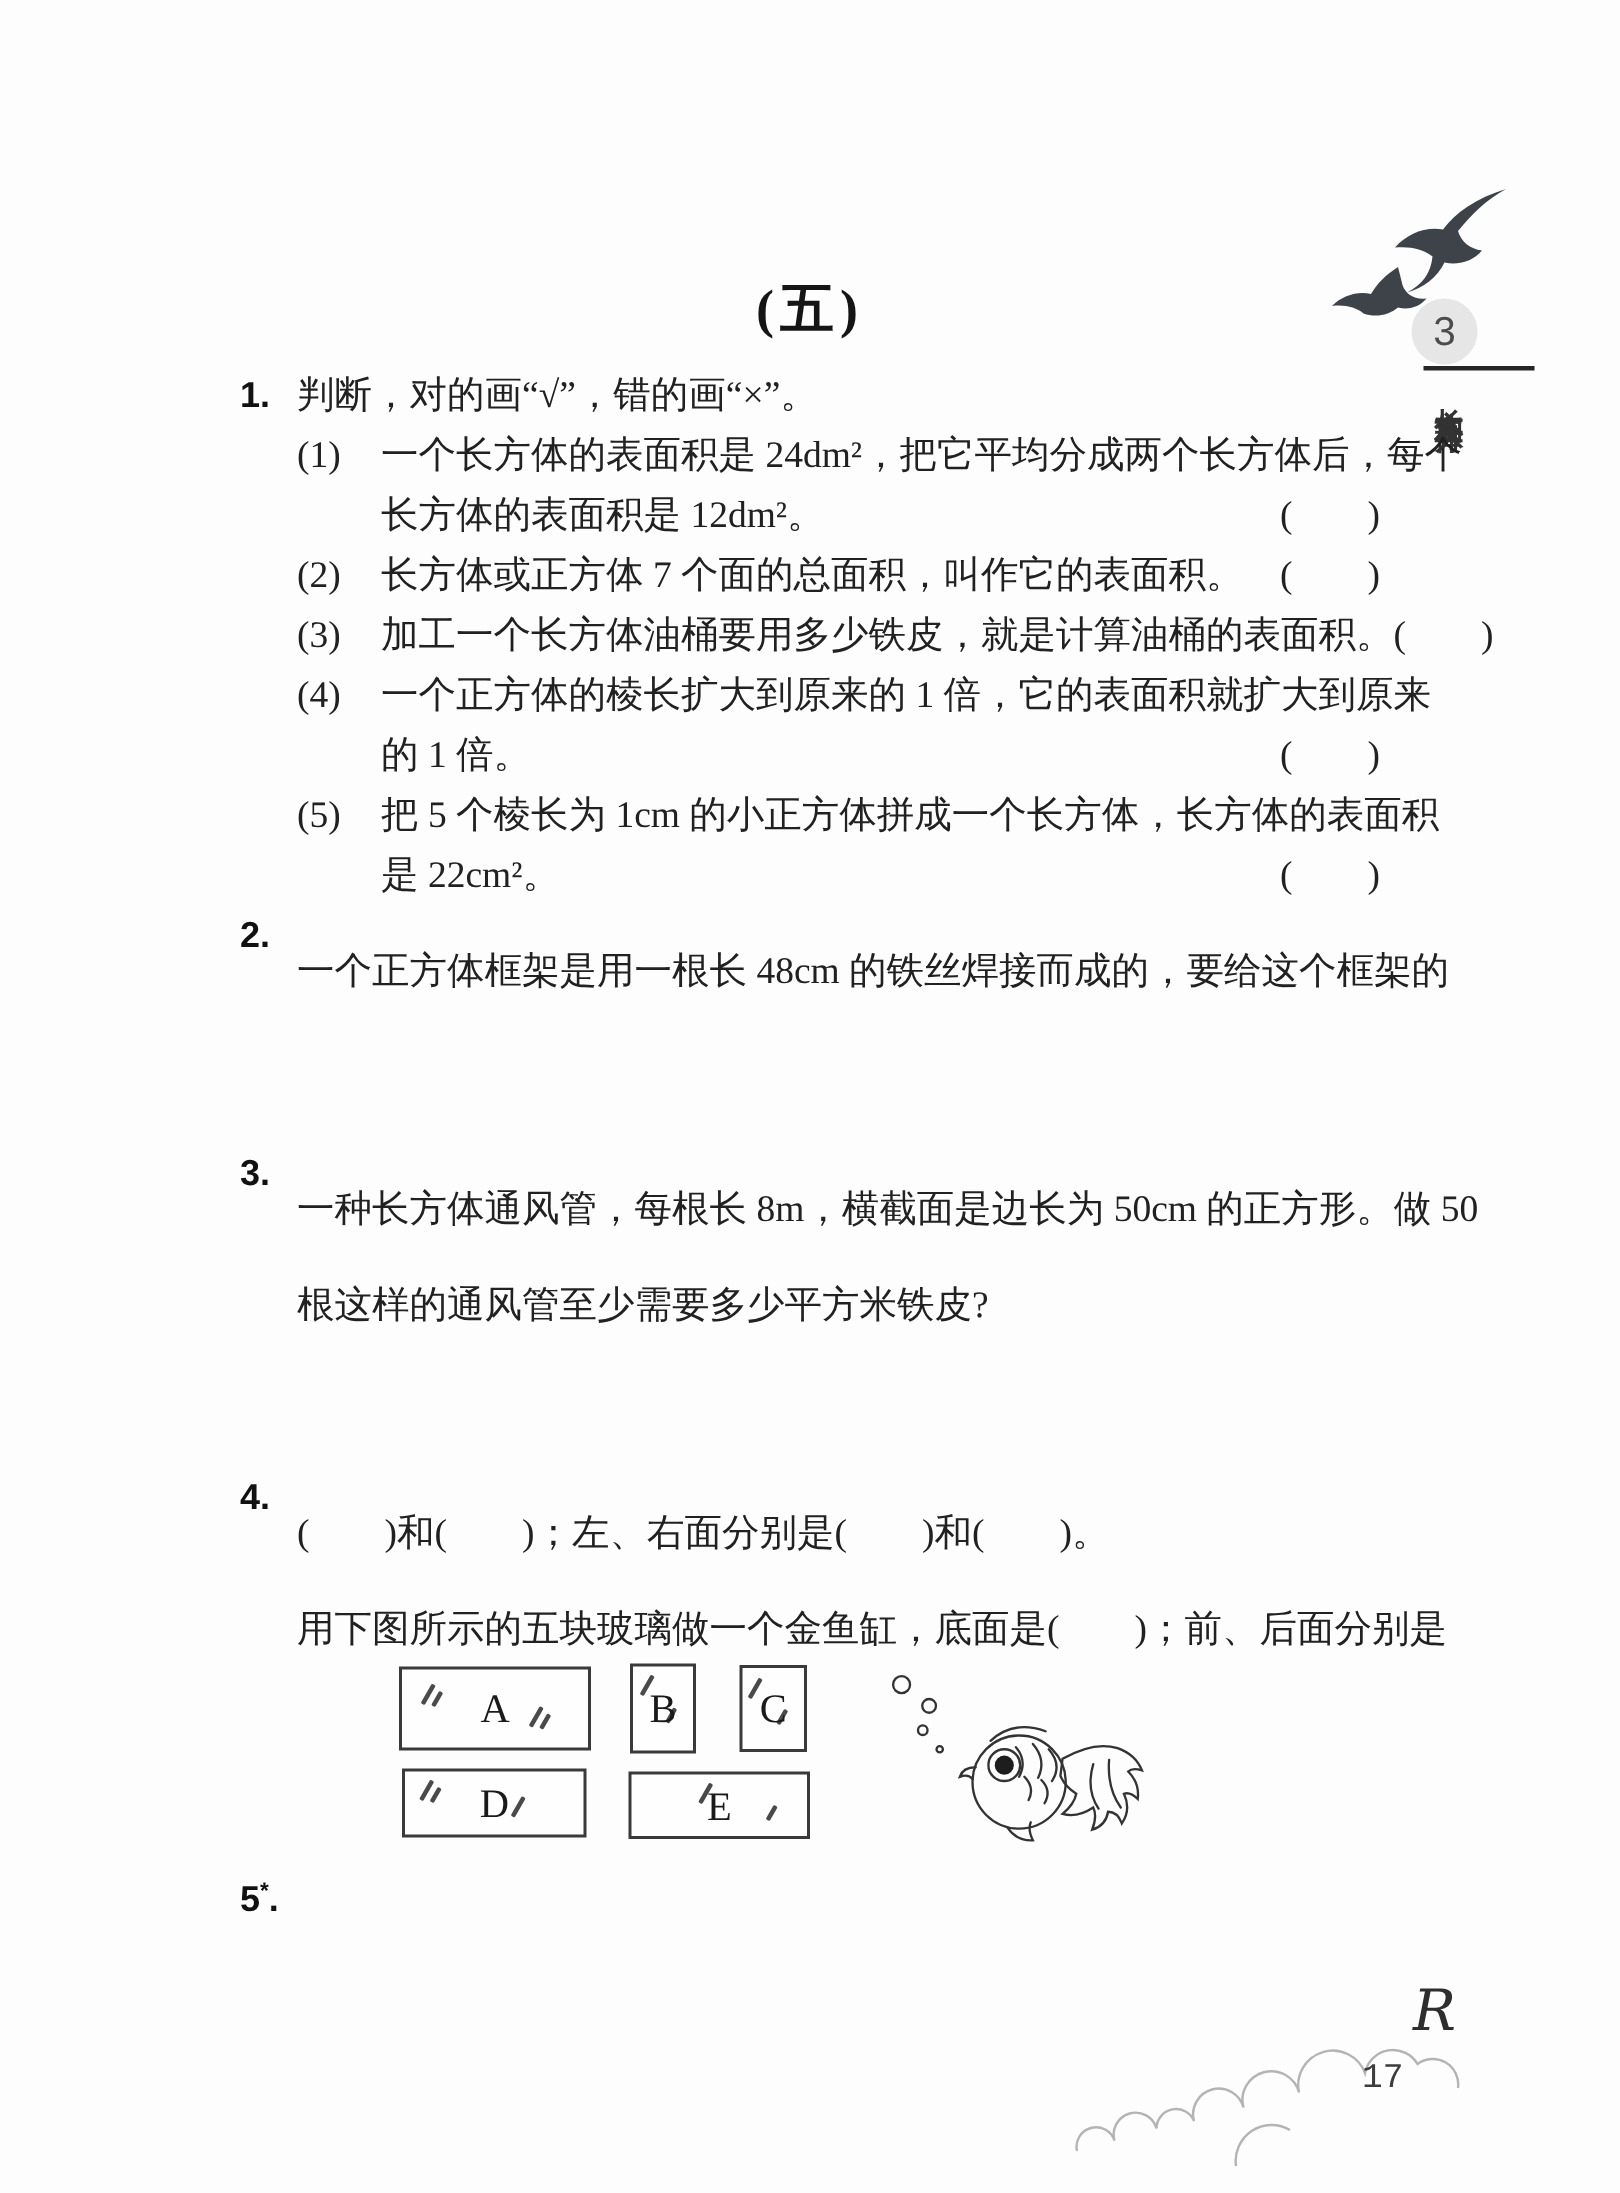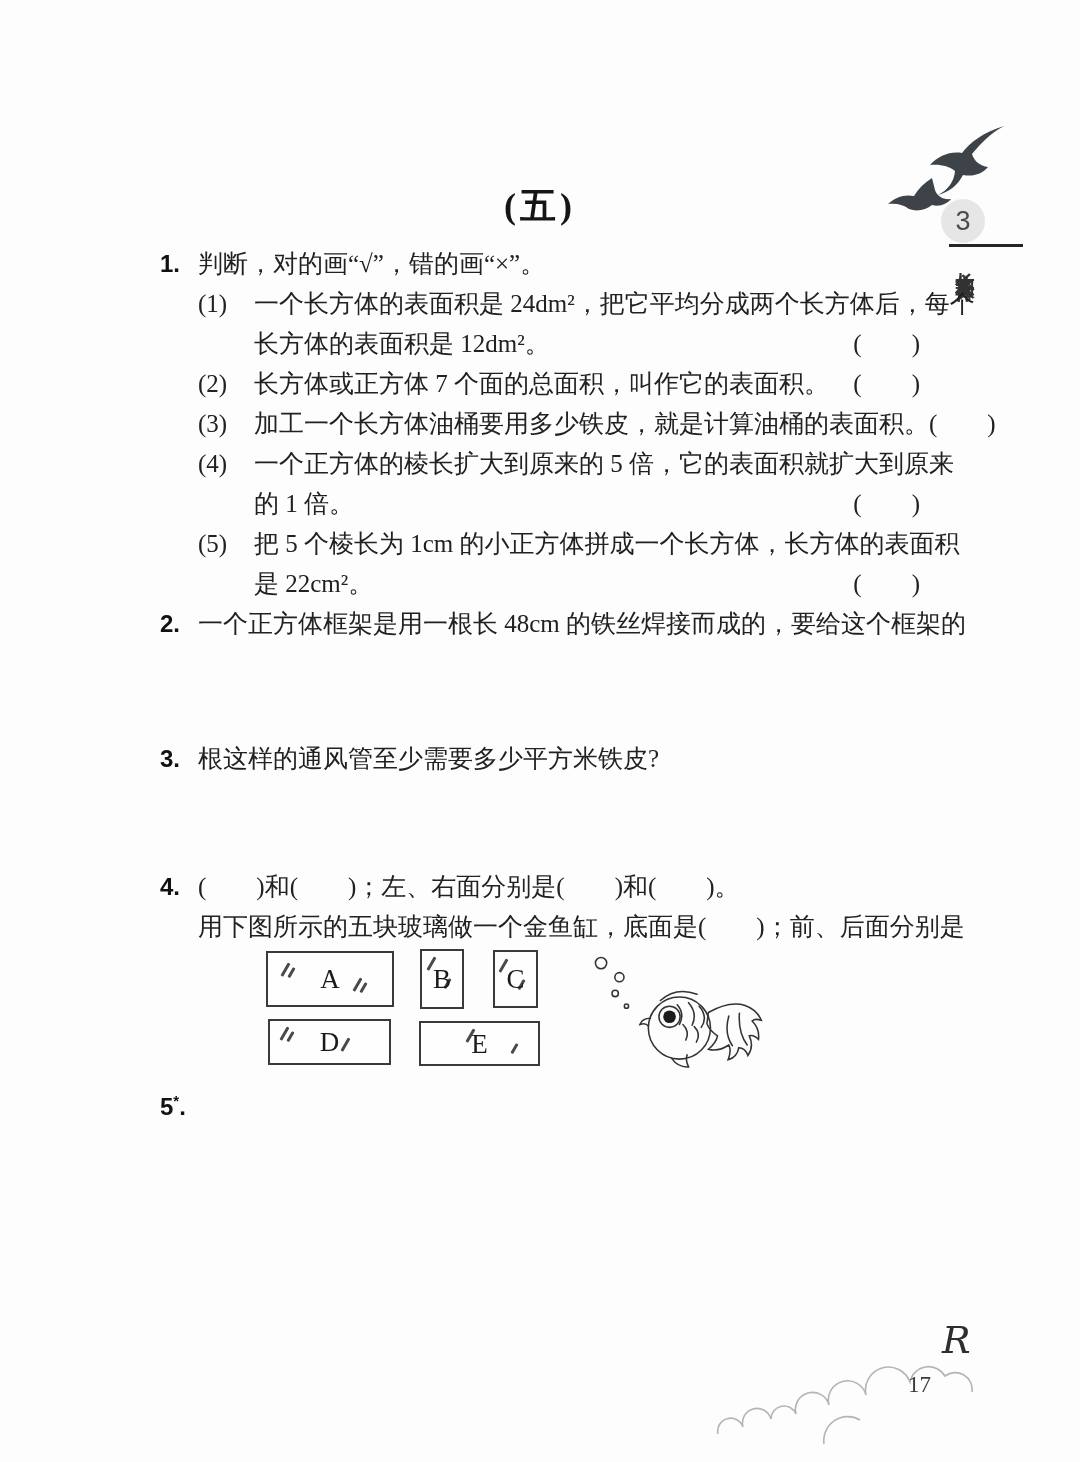--- a/index.html
+++ b/index.html
@@ -21,21 +21,21 @@
     font-size:25px; line-height:40px;
   }
   .row{display:flex; align-items:flex-start;}
   .qnum{
     flex:0 0 38px; font-family:"Liberation Sans","DejaVu Sans",sans-serif;
     font-weight:700; font-size:24px; color:#111;
   }
   .qnum sup{font-size:15px; line-height:0;}
   .qtext{flex:1; white-space:nowrap;}
   .qlines{flex:1; min-width:0;}
-  .qline{white-space:nowrap;}
+  .qline{white-space:nowrap;margin-top:24px;}
   .sub{margin-left:38px;}
   .sublabel{flex:0 0 56px; white-space:nowrap;}
   .itext{white-space:nowrap;}
   .itext.grow{flex:1;}
   .cont{padding-left:56px;align-items:flex-end;}
   .blank{white-space:nowrap; text-align:right;}
   .jrow .blank{margin-left:auto;}
   .gap-q3{margin-top:95px;}
   .gap-q4{margin-top:88px;}
   .gap-q5{margin-top:18px;}
@@ -74,21 +74,21 @@
   }
   
   .clouds{position:absolute; left:712px; top:1332px; width:330px; height:130px;}
   .publisher-mark{
     position:absolute; left:942px; top:1318px;
     font-family:"DejaVu Serif",serif; font-style:italic;
     font-size:38px; color:#2e2e2e;
   }
   .page-number{
     position:absolute; left:908px; top:1372px;
-    font-family:Liberation Serif, serif;
+    font-family:Liberation Mono, monospace;
     font-size:23px; color:#3c3c3c;
   }
 </style>
 </head>
 <body>
 
 <div class="page">
 
   <svg class="birds" viewBox="0 0 132 92" aria-hidden="true">
     <path d="M124,6 C104,12 90,22 82,33 C70,31 58,36 50,45 C60,44 69,46 75,51 C74,62 68,70 58,75 C69,72 78,65 83,55 C93,57 102,54 108,47 C100,46 94,41 92,34 C101,23 111,13 124,6 Z" fill="#3e434a"></path>
@@ -128,21 +128,21 @@
         </div>
 
         <div class="row jrow">
           <span class="sublabel">(3)</span>
           <span class="itext grow">加工一个长方体油桶要用多少铁皮，就是计算油桶的表面积。</span>
           <span class="blank">(　　)</span>
         </div>
 
         <div class="row">
           <span class="sublabel">(4)</span>
-          <span class="itext">一个正方体的棱长扩大到原来的 5 倍，它的表面积就扩大到原来</span>
+          <span class="itext">一个正方体的棱长扩大到原来的 1 倍，它的表面积就扩大到原来</span>
         </div>
         <div class="row cont jrow">
           <span class="itext grow">的 1 倍。</span>
           <span class="blank">(　　)</span>
         </div>
 
         <div class="row">
           <span class="sublabel">(5)</span>
           <span class="itext">把 5 个棱长为 1cm 的小正方体拼成一个长方体，长方体的表面积</span>
         </div>
@@ -156,20 +156,21 @@
     <div class="row">
       <span class="qnum">2.</span>
       <span class="qlines">
         <div class="qline">一个正方体框架是用一根长 48cm 的铁丝焊接而成的，要给这个框架的</div>
       </span>
     </div>
 
     <div class="row gap-q3">
       <span class="qnum">3.</span>
       <span class="qlines">
+        <div class="qline">一种长方体通风管，每根长 8m，横截面是边长为 50cm 的正方形。做 50</div>
         <div class="qline">根这样的通风管至少需要多少平方米铁皮?</div>
       </span>
     </div>
 
     <div class="row gap-q4">
       <span class="qnum">4.</span>
       <span class="qlines">
         <div class="qline">(　　)和(　　)；左、右面分别是(　　)和(　　)。</div>
         <div class="qline">用下图所示的五块玻璃做一个金鱼缸，底面是(　　)；前、后面分别是</div>
       </span>

